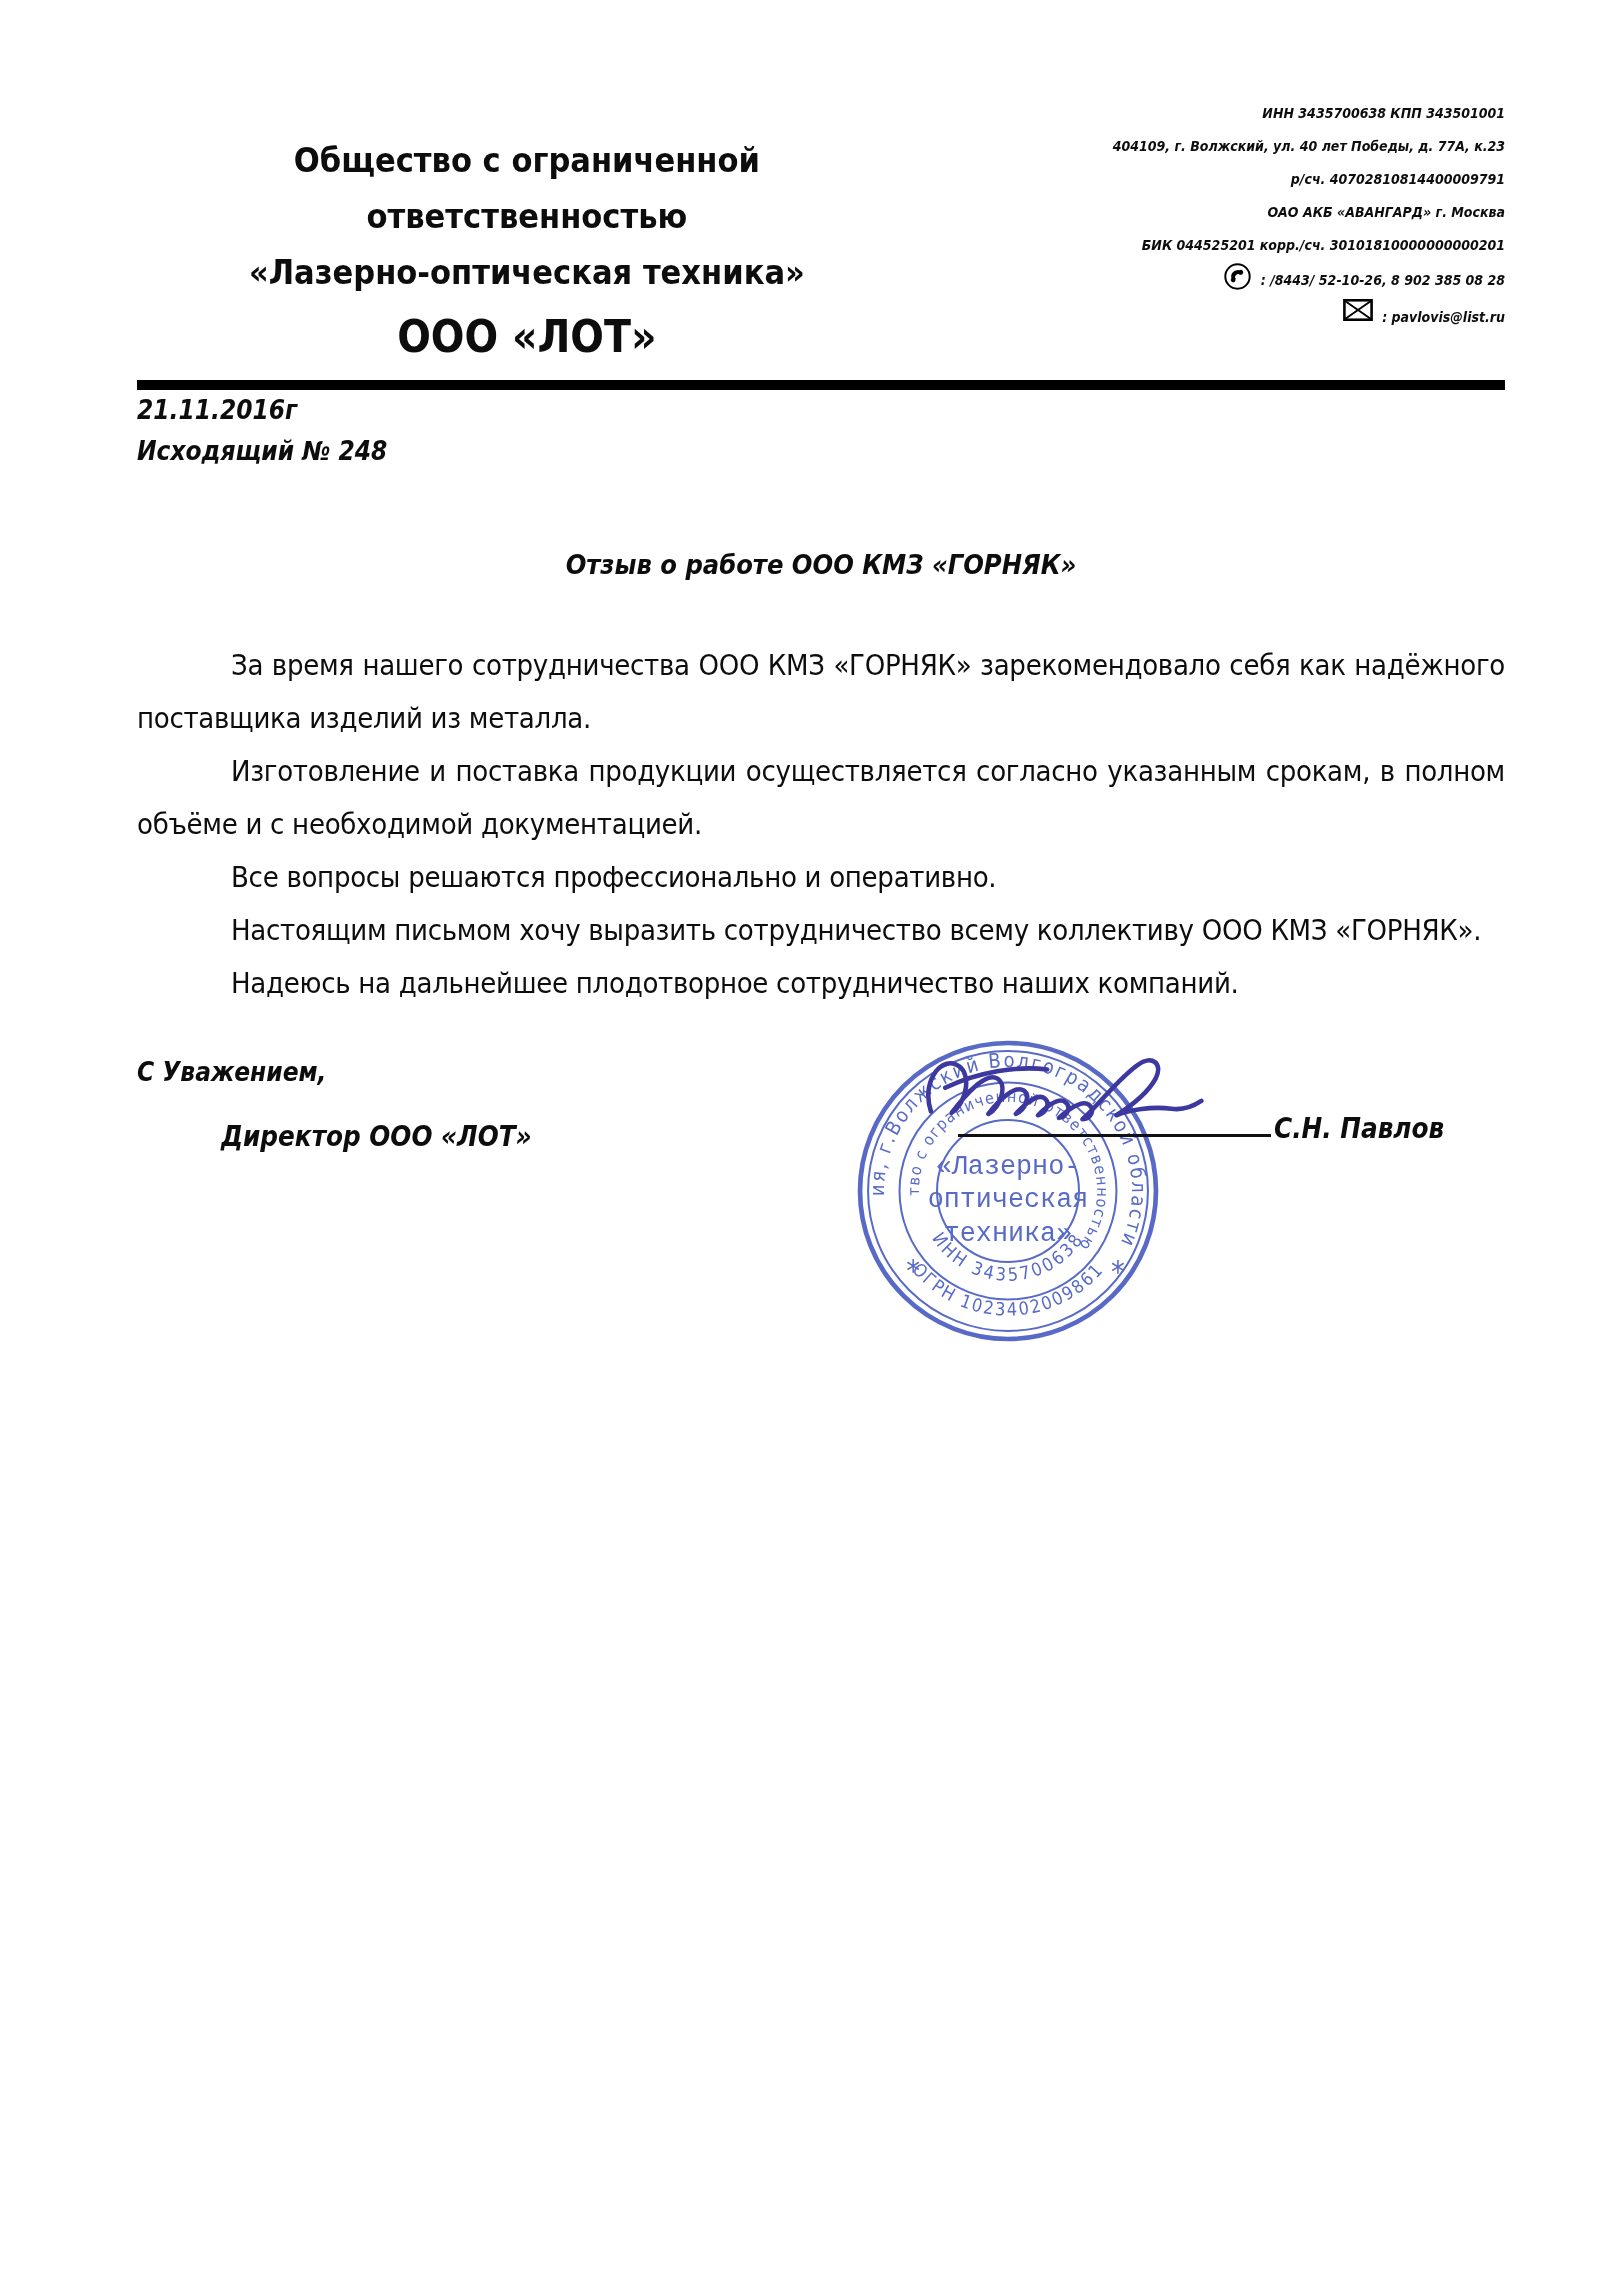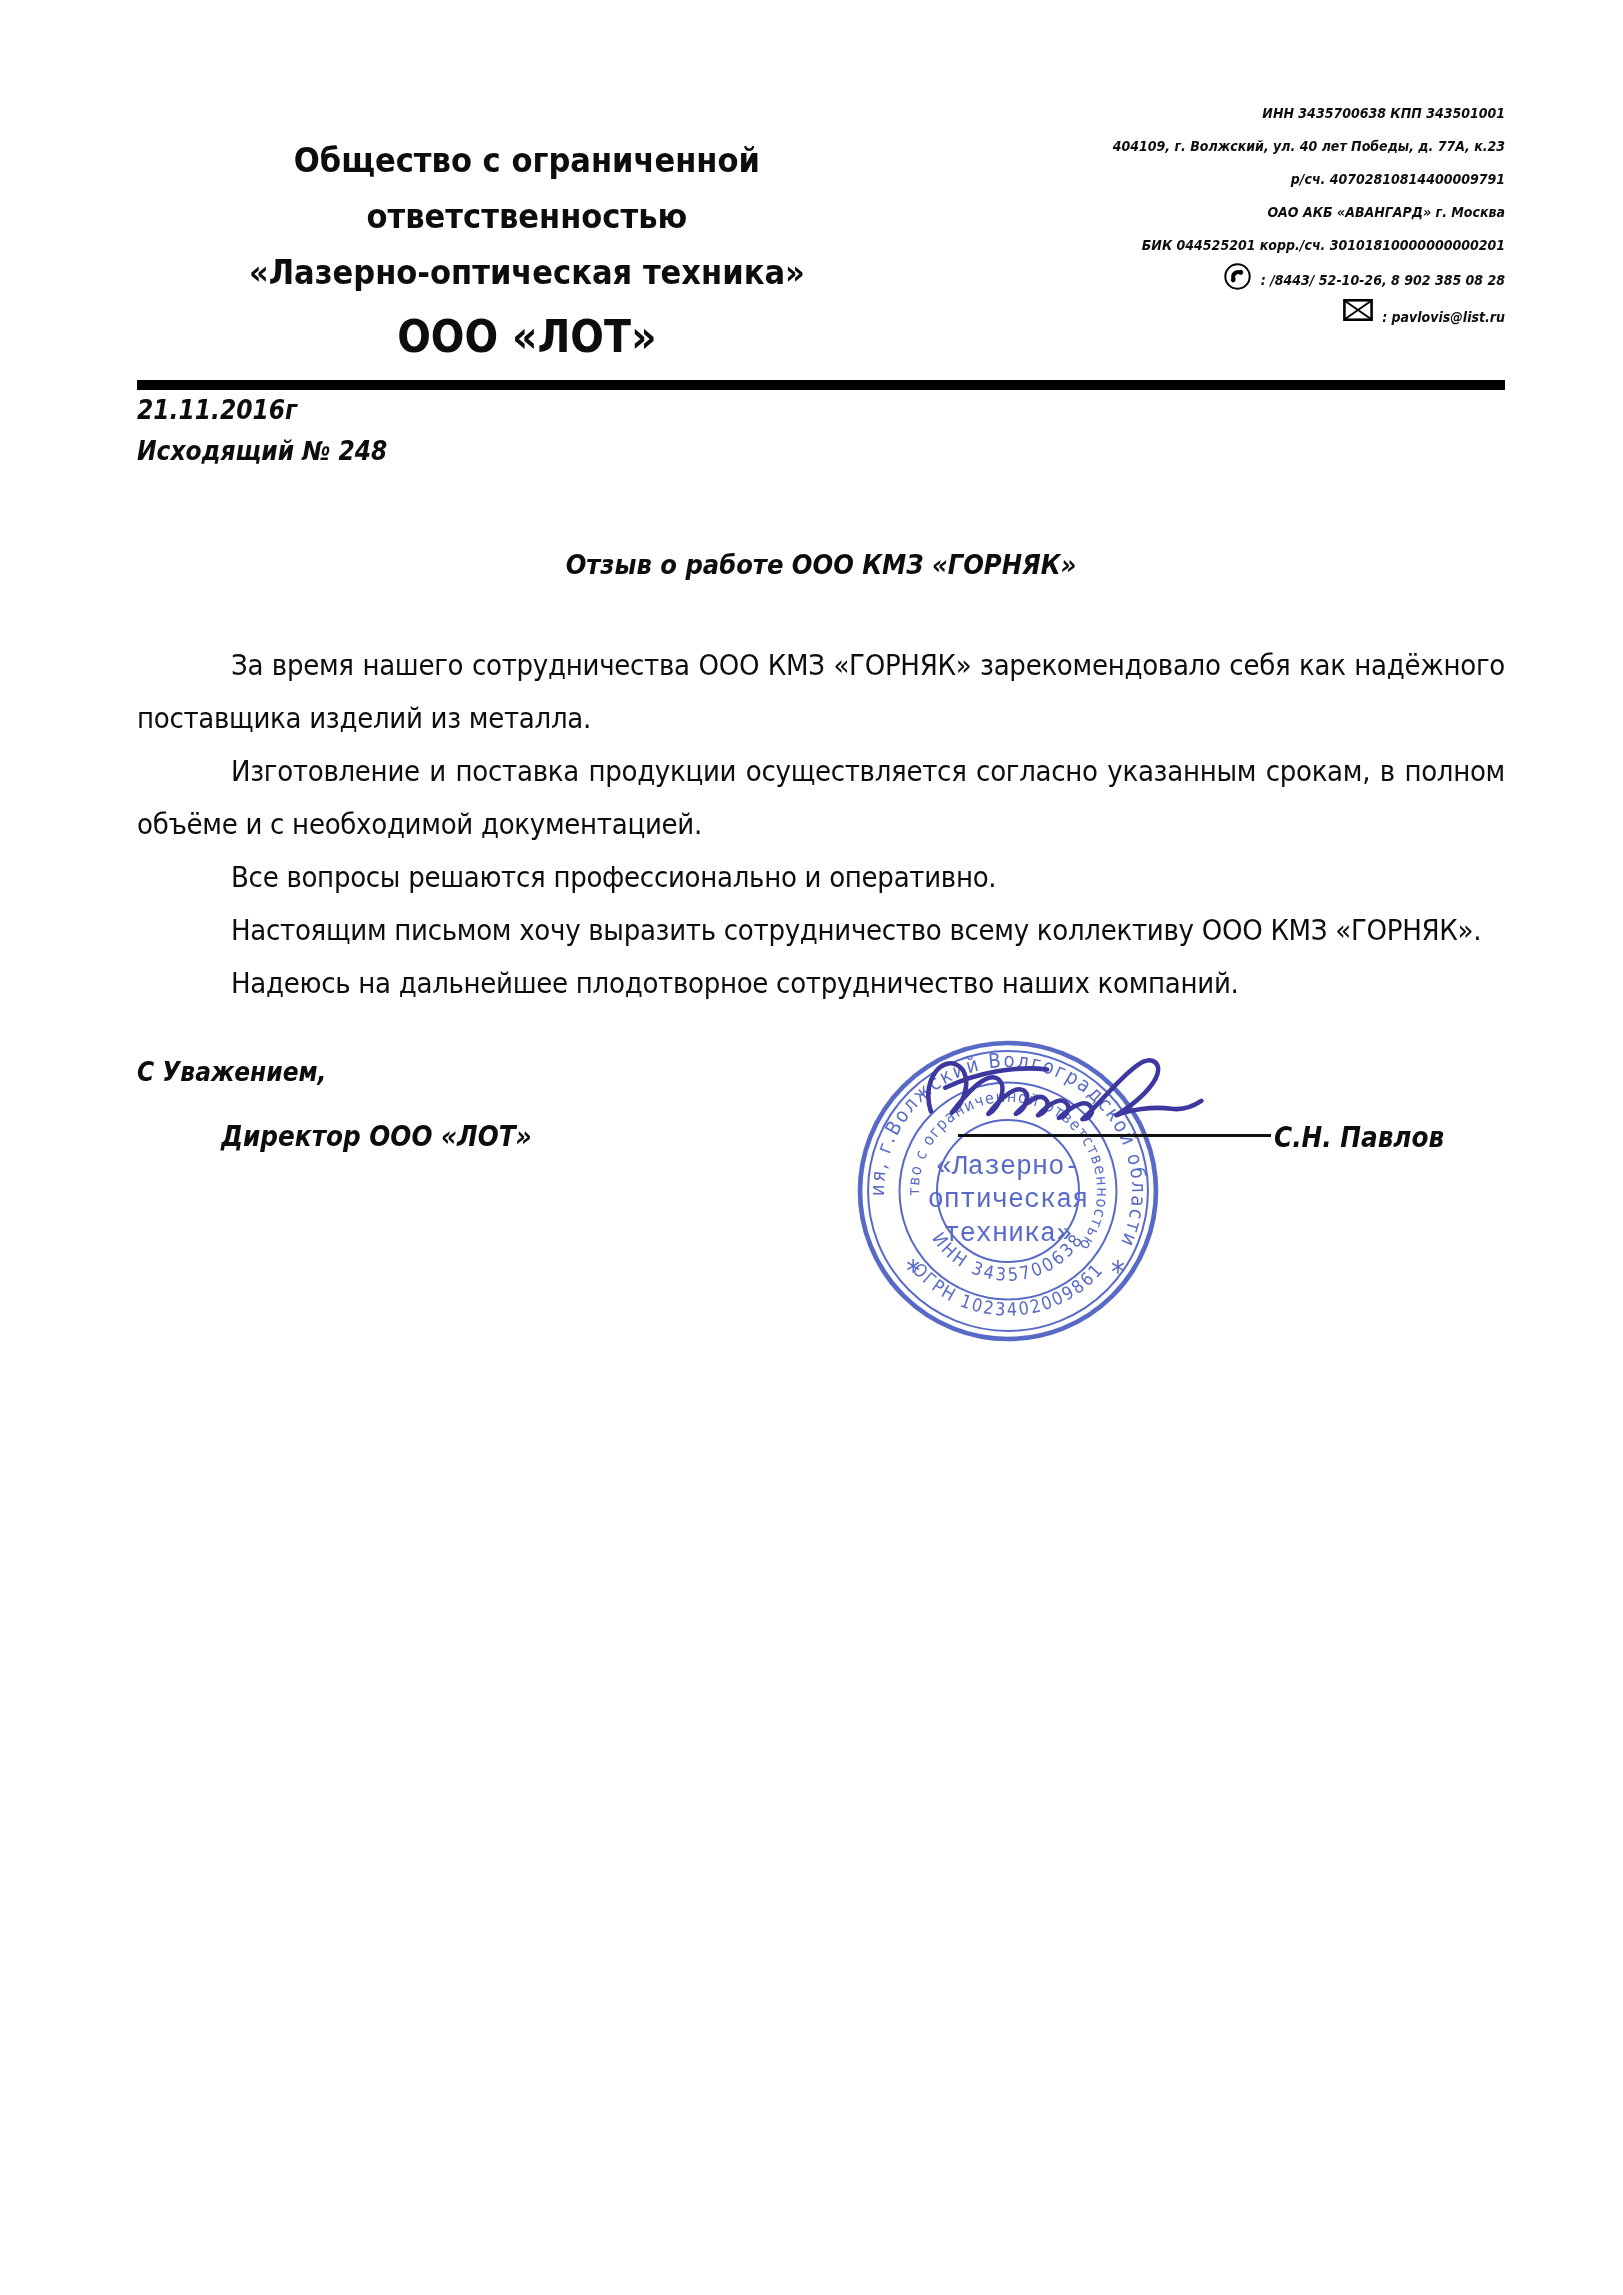--- a/index.html
+++ b/index.html
@@ -36,21 +36,21 @@
   
   .meta { font-size:26px; font-weight:bold; font-style:italic; line-height:41px; }
   .doc-title { margin-top:77px; text-align:center; font-size:27px; font-weight:bold; font-style:italic; }
   .body-text { margin-top:59px; font-size:29px; line-height:53px; text-align:justify; letter-spacing:-0.3px; }
   .body-text p { margin:0; text-indent:94px; }
 
   
   .salutation { margin-top:47px; font-size:26px; font-weight:bold; font-style:italic; }
   .sig-block { position:relative; height:419px; }
   .director-title { position:absolute; left:84px; top:33px; font-size:27.5px; font-weight:bold; font-style:italic; }
-  .signer-name { position:absolute; left:1137px; top:34px; font-size:27.5px; font-weight:bold; font-style:italic; }
+  .signer-name { position:absolute; left:1137px; top:25px; font-size:27.5px; font-weight:bold; font-style:italic; }
   .sig-line { position:absolute; left:821px; top:47px; width:313px; height:3.3px; background:#111; }
   .stamp { position:absolute; left:717px; top:-50px; width:308px; height:308px; opacity:.92; }
   .signature-svg { position:absolute; left:782px; top:-41px; width:353px; height:98px; }
 </style>
 </head>
 <body>
 
 <div class="page">
 
   <header class="letterhead">

